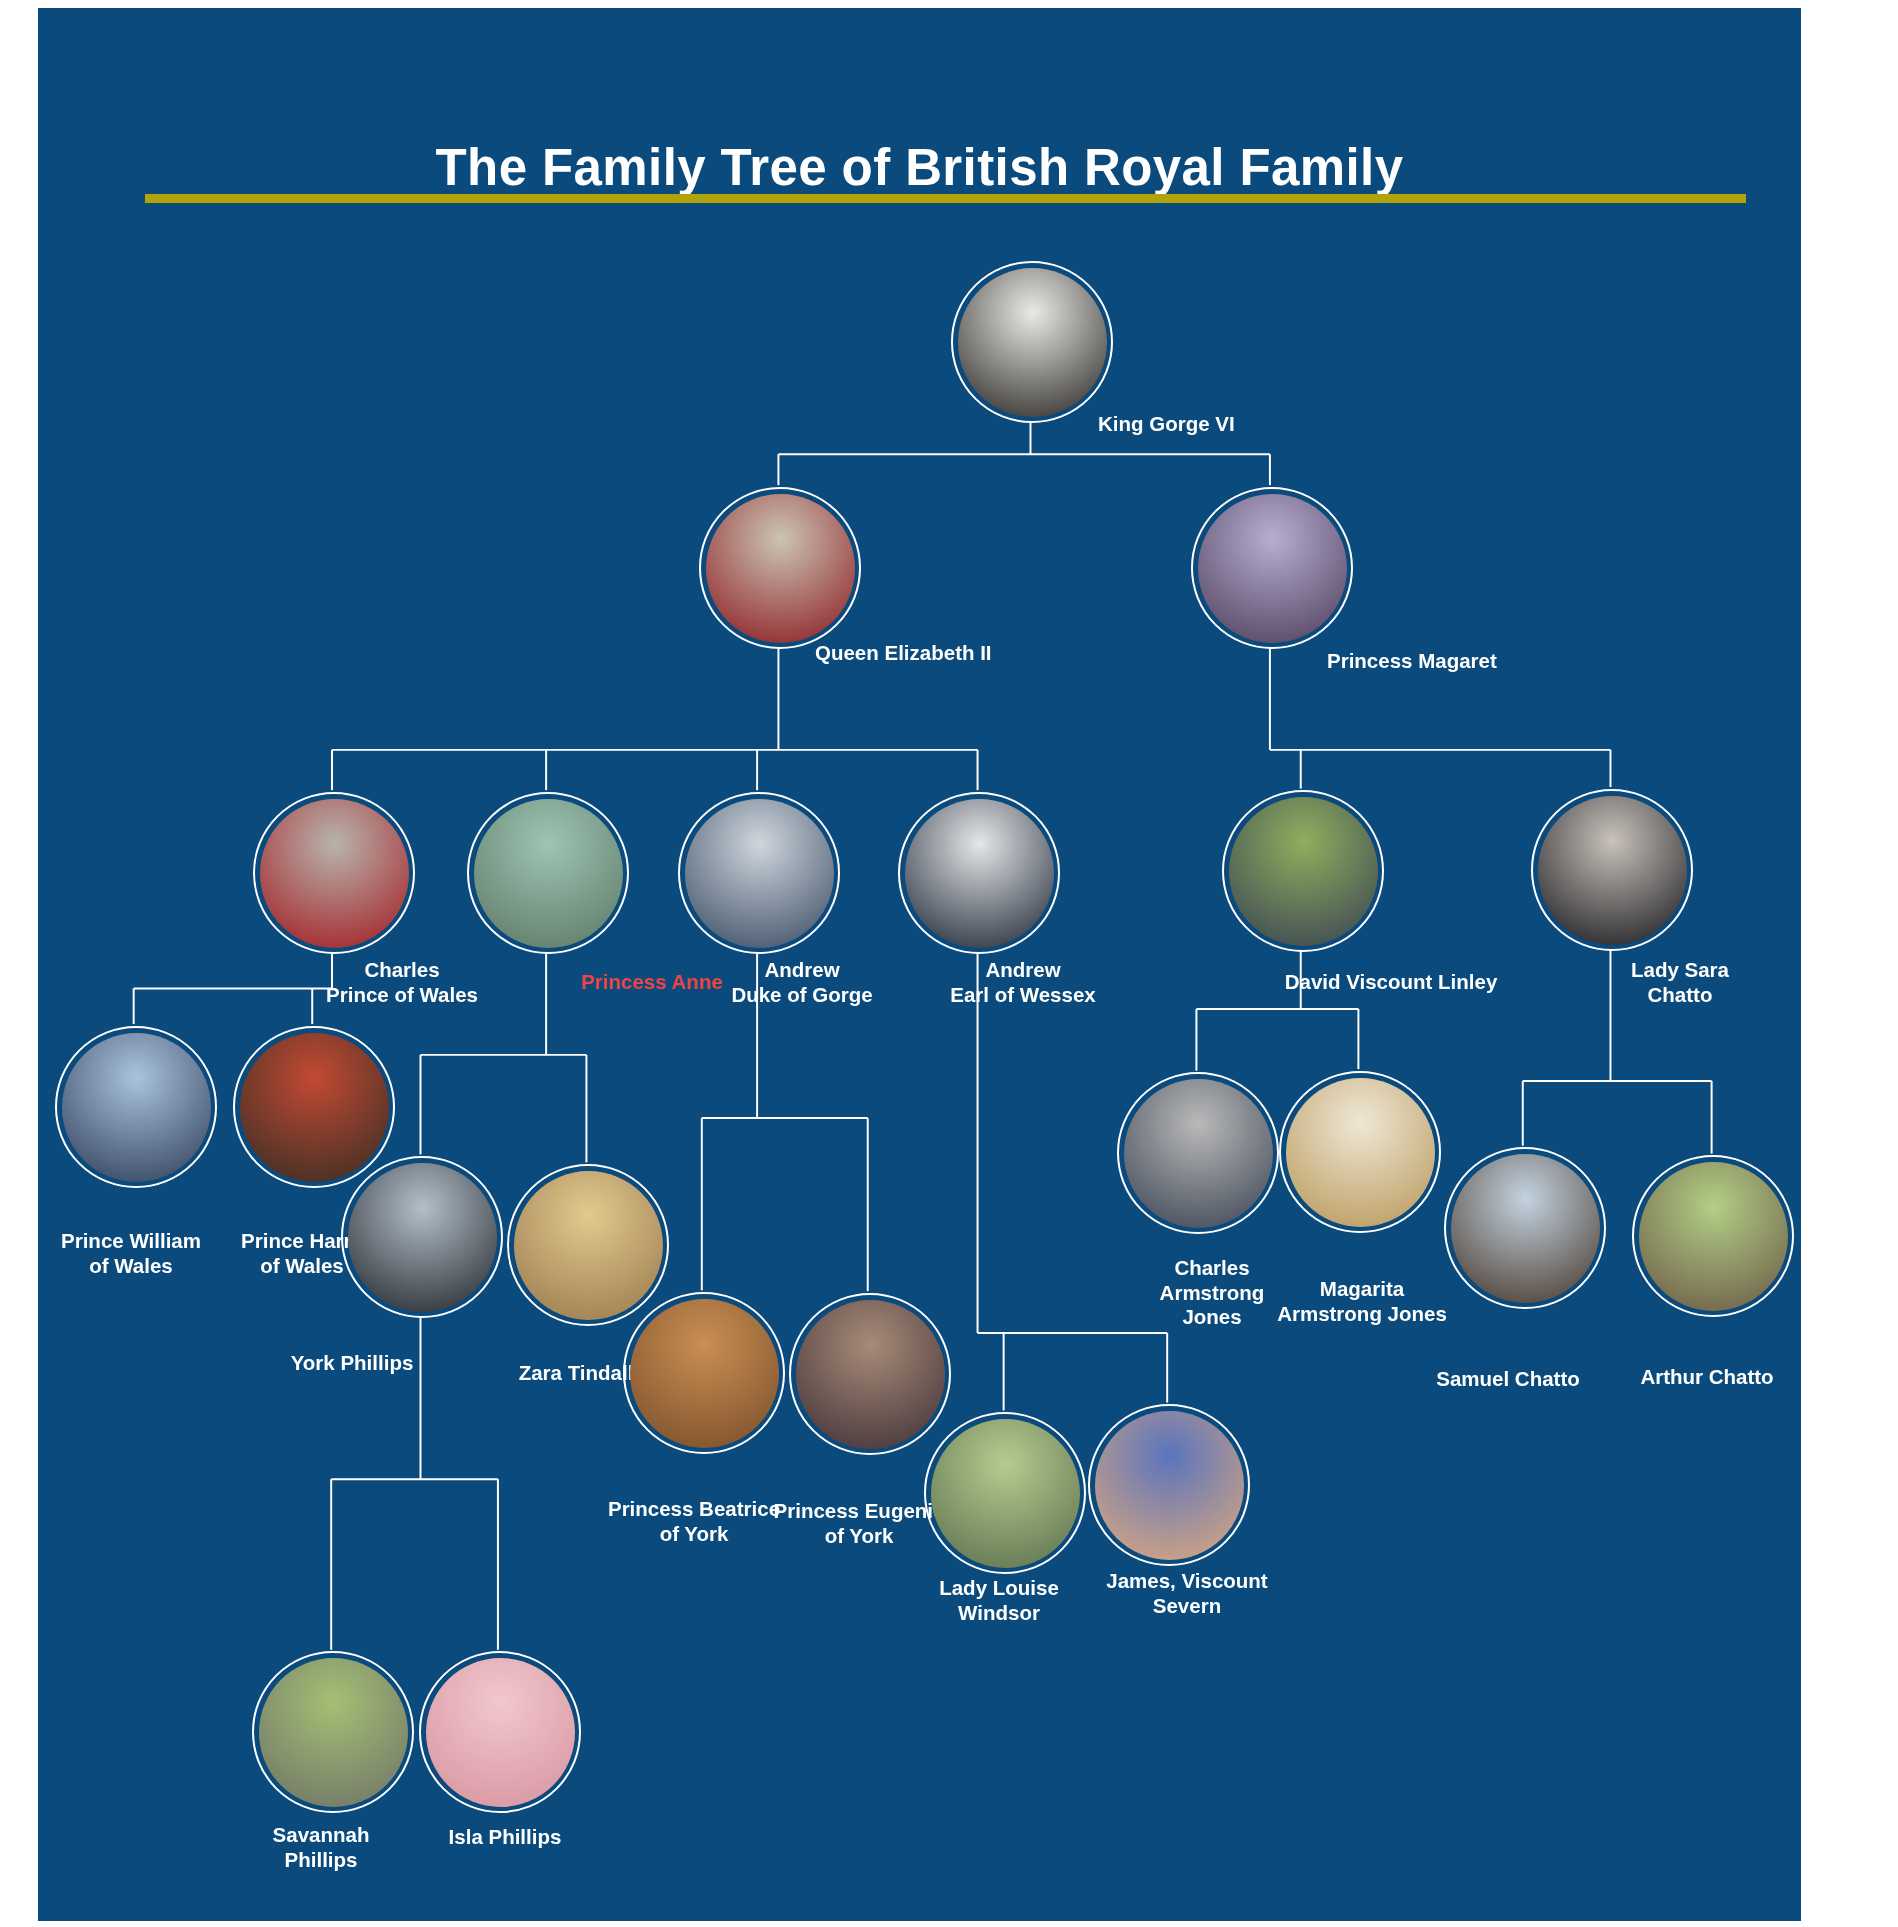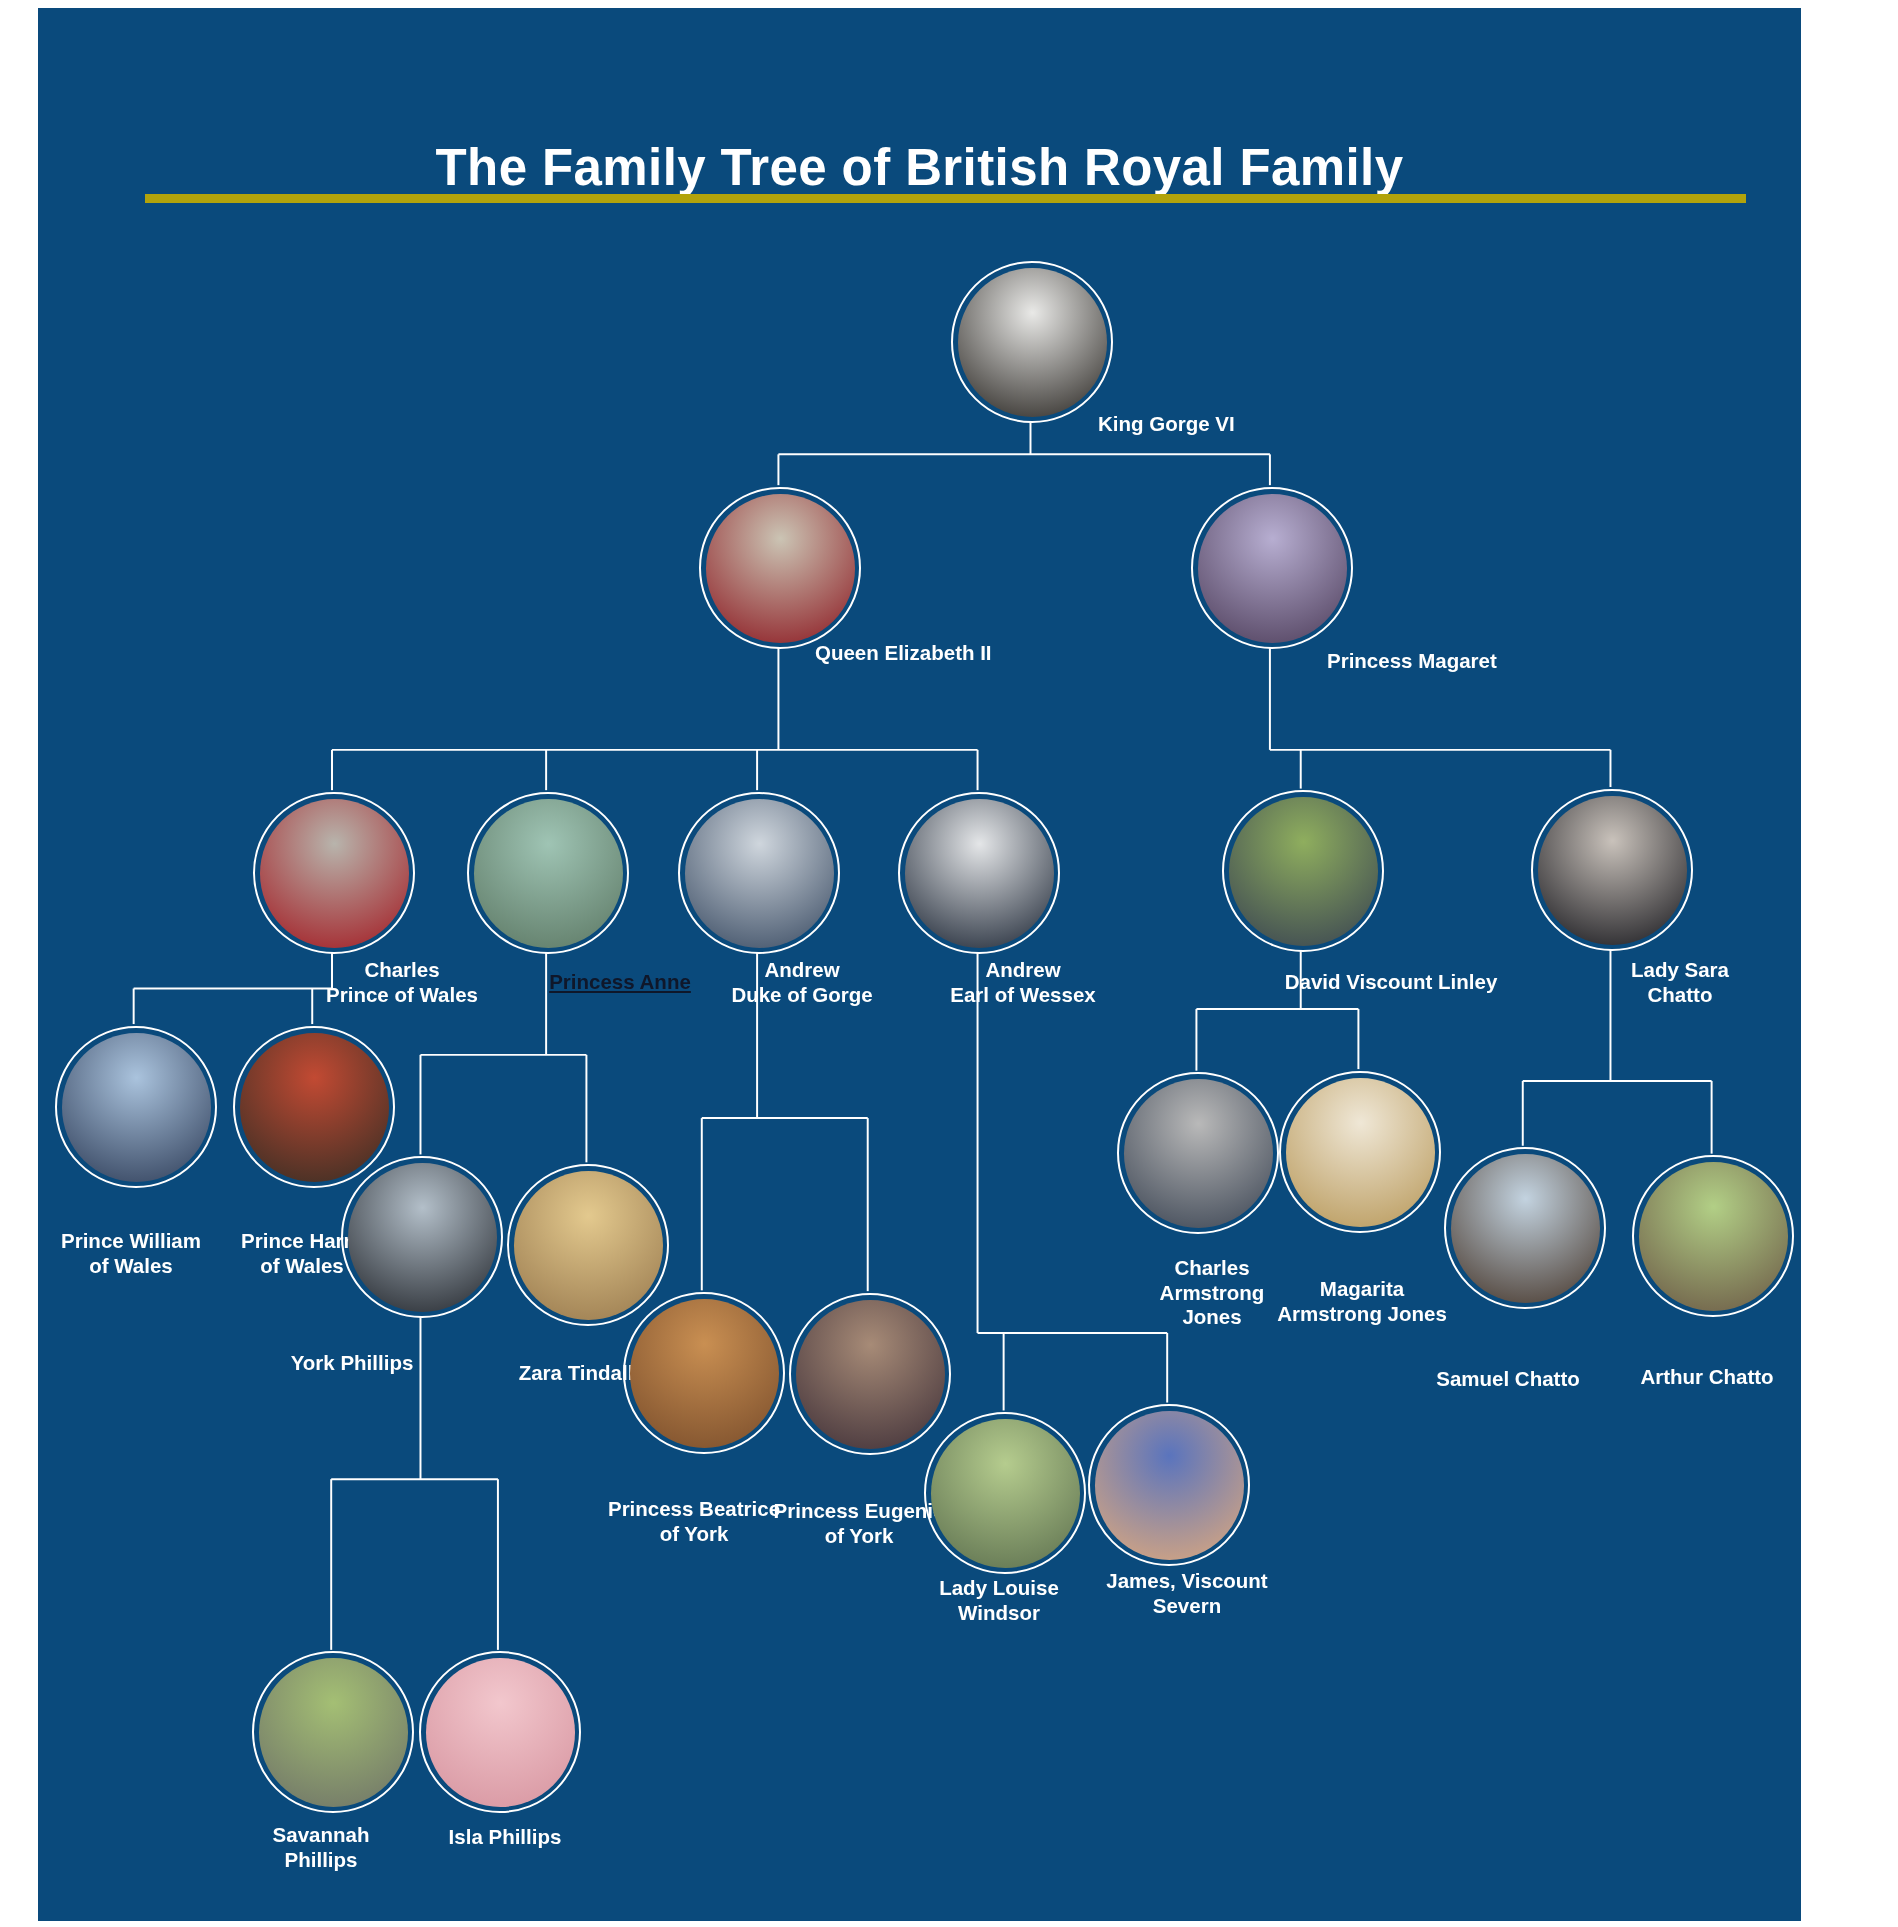--- a/index.html
+++ b/index.html
@@ -112,21 +112,21 @@
     <div class="node" style="left: 253px; top: 792px;">
       <div class="photo" style="background: radial-gradient(circle at 50% 30%, rgb(184, 180, 172) 0%, rgb(163, 31, 38) 95%);"></div>
     </div>
     <div class="label center" style="left: 402px; top: 958px; color: rgb(255, 255, 255);">
       <div>Charles</div>
       <div>Prince of Wales</div>
     </div>
     <div class="node" style="left: 467px; top: 792px;">
       <div class="photo" style="background: radial-gradient(circle at 50% 30%, rgb(159, 196, 180) 0%, rgb(94, 122, 102) 95%);"></div>
     </div>
-    <div class="label center" style="left: 620px; top: 970px; color: #0f172a; text-decoration: underline;">
+    <div class="label center" style="left: 652px; top: 970px; color: #ef4444;">
       <div>Princess Anne</div>
     </div>
     <div class="node" style="left: 678px; top: 792px;">
       <div class="photo" style="background: radial-gradient(circle at 50% 30%, rgb(207, 214, 221) 0%, rgb(62, 79, 102) 95%);"></div>
     </div>
     <div class="label center" style="left: 802px; top: 958px; color: rgb(255, 255, 255);">
       <div>Andrew</div>
       <div>Duke of Gorge</div>
     </div>
     <div class="node" style="left: 898px; top: 792px;">

